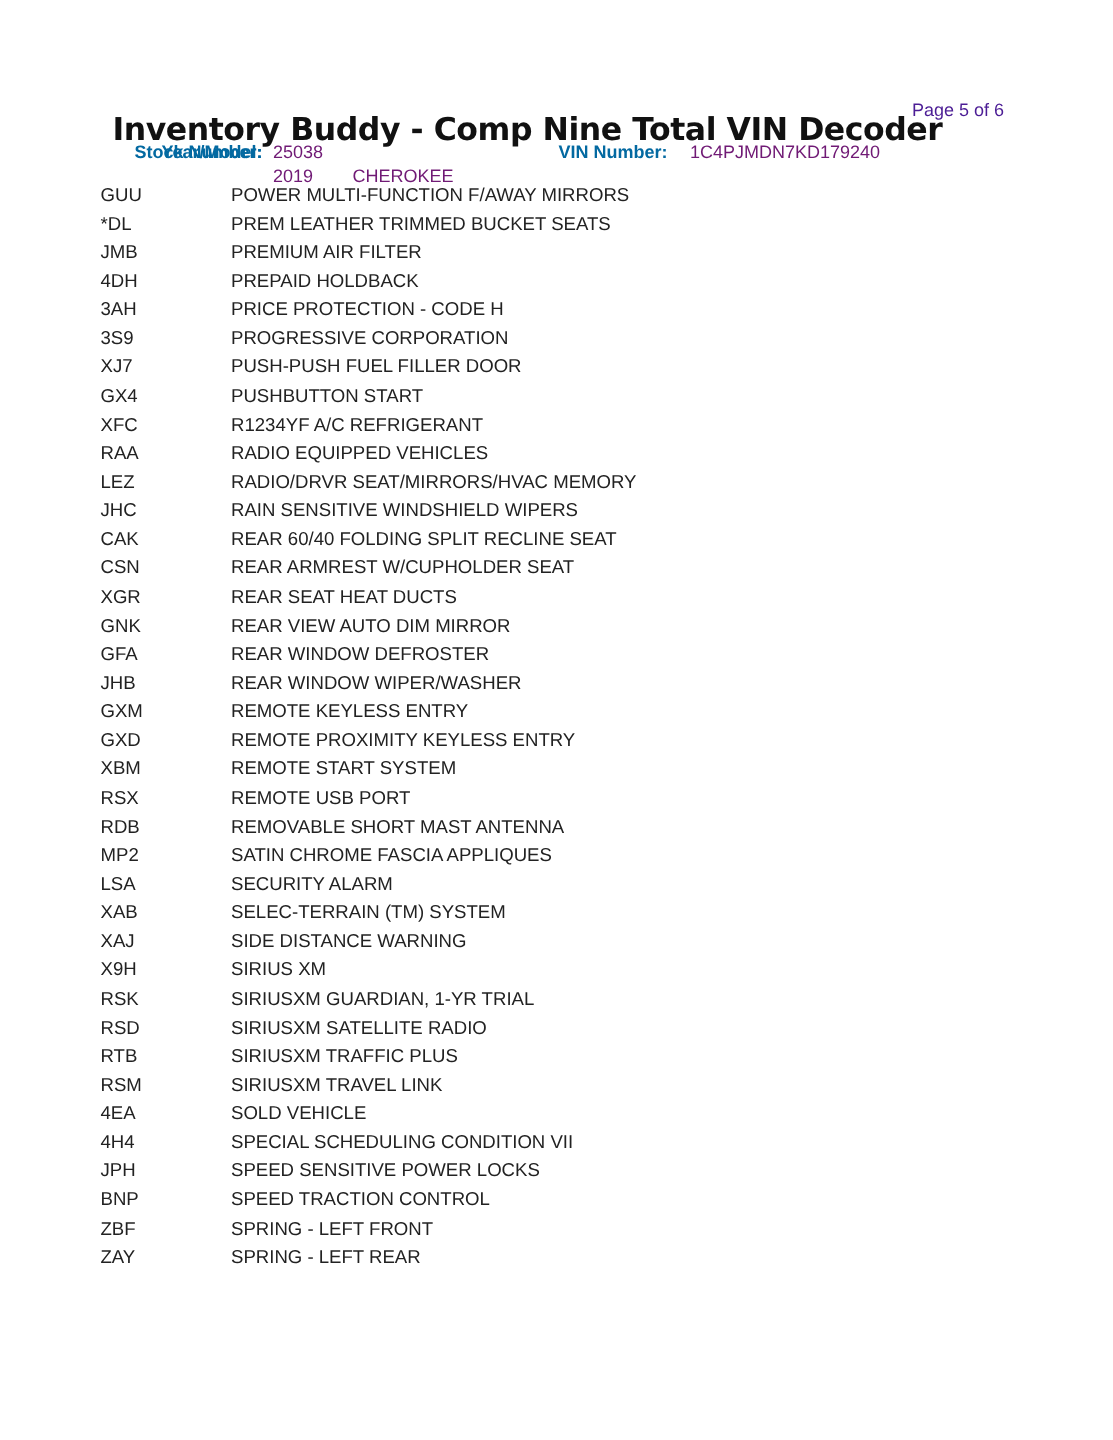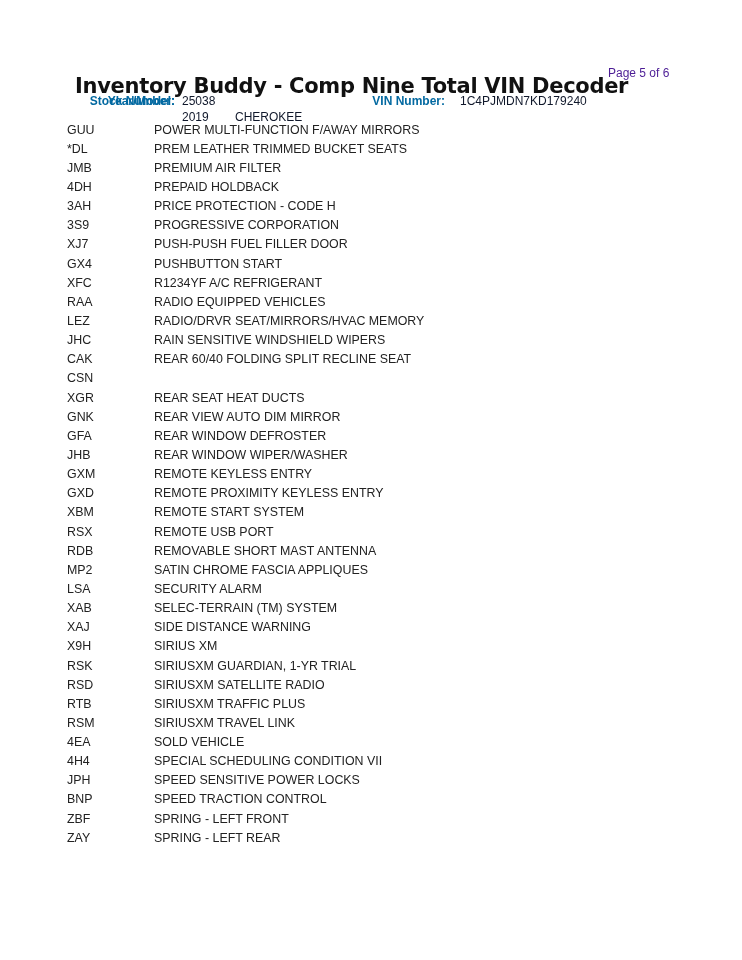--- a/index.html
+++ b/index.html
@@ -2,21 +2,21 @@
 <html><head>
 <meta charset="utf-8">
 <style>
   html, body { margin: 0; padding: 0; background: #ffffff; }
   body { width: 742px; height: 960px; position: relative; overflow: hidden;
          font-family: "Liberation Sans", sans-serif; color: #1a1a1a; }
   .title { position: absolute; left: 67px; top: 66px; font-size: 21px; font-weight: bold;
            font-family: "DejaVu Sans", sans-serif; letter-spacing: -0.3px; color: #111; margin: 8px; }
   .page-num { position: absolute; left: 608px; top: 66px; font-size: 12px; color: #4c1d95; }
   .meta-label { position: absolute; font-size: 12px; font-weight: bold; color: #0369a1; text-align: right; }
-  .meta-value { position: absolute; font-size: 12px; color: #0f172a; }
+  .meta-value { position: absolute; font-size: 12px; color: #701a75; }
   .rows { position: absolute; left: 67px; top: 120px; }
   .row { height: 19.15px; display: flex; align-items: center; font-size: 12.4px; color: #222; }
   .code { width: 87px; }
   .desc { }
 </style>
 </head>
 <body>
 
 <h1 class="title">Inventory Buddy - Comp Nine Total VIN Decoder</h1>
 <div class="page-num">Page 5 of 6</div>
@@ -79,20 +79,21 @@
     <div class="row">
       <span class="code">JHC</span>
       <span class="desc">RAIN SENSITIVE WINDSHIELD WIPERS</span>
     </div>
     <div class="row">
       <span class="code">CAK</span>
       <span class="desc">REAR 60/40 FOLDING SPLIT RECLINE SEAT</span>
     </div>
     <div class="row">
       <span class="code">CSN</span>
+      <span class="desc">REAR ARMREST W/CUPHOLDER SEAT</span>
     </div>
     <div class="row">
       <span class="code">XGR</span>
       <span class="desc">REAR SEAT HEAT DUCTS</span>
     </div>
     <div class="row">
       <span class="code">GNK</span>
       <span class="desc">REAR VIEW AUTO DIM MIRROR</span>
     </div>
     <div class="row">

